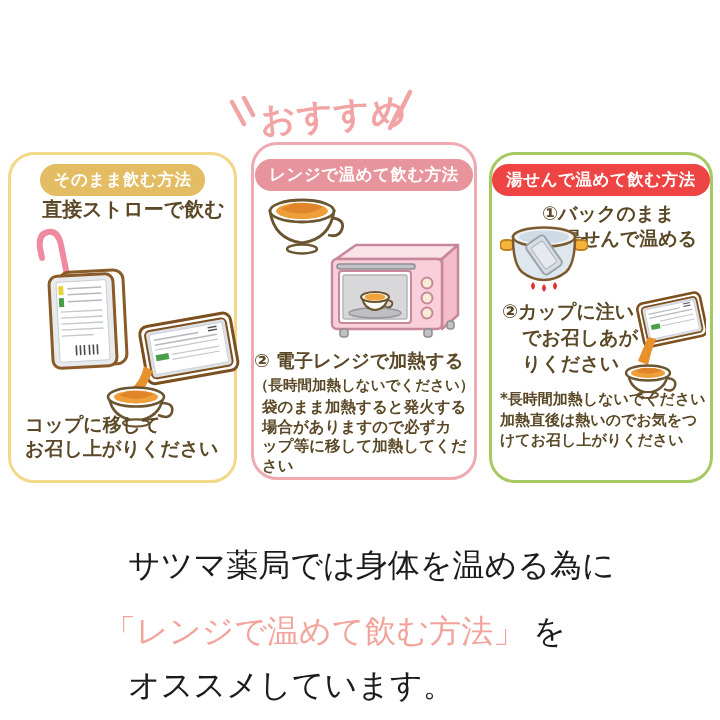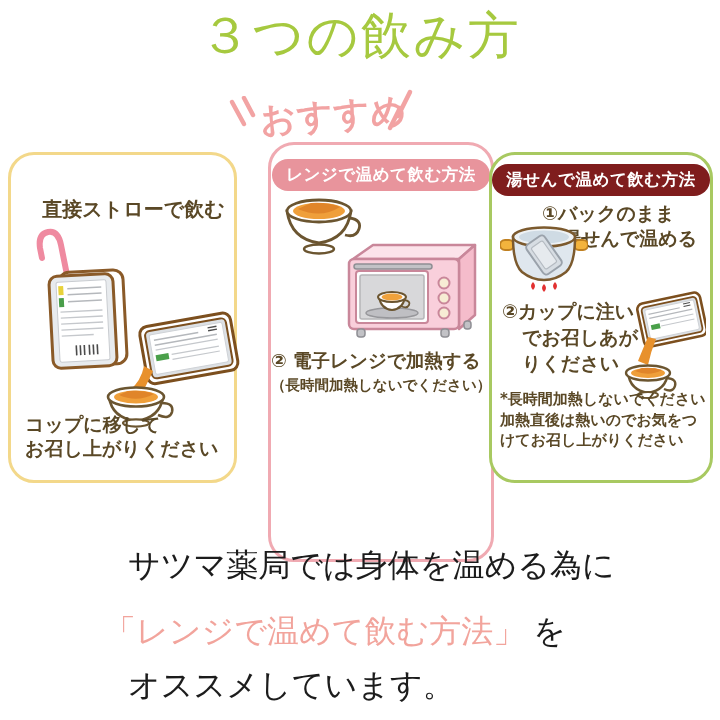--- a/index.html
+++ b/index.html
@@ -23,31 +23,31 @@
     font-size:35px;font-weight:bold;color:#f2a3a3;letter-spacing:1px;
     transform:rotate(-4deg);white-space:nowrap;
   }
   .badge-lines{position:absolute;top:0;}
   .badge-lines.left{left:4px;top:10px;}
   .badge-lines.right{left:164px;top:2px;}
 
   
   .panel{position:absolute;background:#fff;border-radius:26px;box-sizing:border-box;}
   .panel1{left:8px;  top:152px;width:229px;height:331px;border:3px solid #f3d88a;}
-  .panel2{left:268px;top:142px;width:226px;height:420px;border:3px solid #f0aab2;}
+  .panel2{left:251px;top:142px;width:226px;height:338px;border:3px solid #f0aab2;}
   .panel3{left:489px;top:152px;width:224px;height:331px;border:3px solid #a8c961;}
 
   .pill{
     width:fit-content;margin:9px auto 0;padding:5px 14px;border-radius:18px;
     color:#fff;font-weight:bold;font-size:16.5px;white-space:nowrap;letter-spacing:0.5px;
   }
   .panel2 .pill{margin-top:14px;}
   .pill1{background:#e3bc63;}
   .pill2{background:#e8949c;}
-  .pill3{background:#7f1d1d;}
+  .pill3{background:#ef4444;}
 
   .btxt{color:#5a4826;font-weight:bold;}
 
   
   .p1-step{position:absolute;left:11px;top:41px;width:100%;text-align:center;font-size:20px;}
   .p1-pouch{position:absolute;left:12px;top:66px;}
   .p1-pour{position:absolute;left:90px;top:154px;}
   .p1-caption{position:absolute;left:14px;top:258px;font-size:19px;line-height:1.26;white-space:pre-line;}
 
   
@@ -74,35 +74,35 @@
   .f3{position:absolute;left:128px;top:124px;font-size:32px;}
   .f-line{white-space:nowrap;}
   .hl{color:#f2a49c;}
   .tail{margin-left:8px;color:#1c1c1c;}
 </style>
 </head>
 <body>
 
 <div class="canvas">
 
-  <h1 class="title">３つの飲み方</h1>
 
   <div class="badge">
     <svg class="badge-lines left" width="30" height="42" viewBox="0 0 30 42">
       <line x1="6" y1="6" x2="18" y2="28" stroke="#f2a3a3" stroke-width="4.5" stroke-linecap="round"></line>
       <line x1="18" y1="2" x2="27" y2="19" stroke="#f2a3a3" stroke-width="4.5" stroke-linecap="round"></line>
     </svg>
     <span class="badge-text">おすすめ</span>
     <svg class="badge-lines right" width="30" height="46" viewBox="0 0 30 46">
       <line x1="12" y1="28" x2="24" y2="4" stroke="#f2a3a3" stroke-width="4.5" stroke-linecap="round"></line>
       <line x1="4" y1="40" x2="14" y2="20" stroke="#f2a3a3" stroke-width="4.5" stroke-linecap="round"></line>
     </svg>
   </div>
 
   <section class="panel panel1">
+    <div class="pill pill1">そのまま飲む方法</div>
     <div class="p1-step btxt">直接ストローで飲む</div>
 
     <svg class="p1-pouch" width="112" height="152" viewBox="0 0 112 152">
       <path d="M46 64 L38 24 Q35 9 25 11 Q15 13 17 27 L19 37" fill="none" stroke="#ef8aa0" stroke-width="6" stroke-linecap="round"></path>
       <rect x="38" y="50" width="64" height="94" rx="10" fill="#fff" stroke="#8a5a28" stroke-width="3" transform="rotate(-3 70 97)"></rect>
       <rect x="28" y="54" width="64" height="92" rx="8" fill="#e8ebee" stroke="#8a5a28" stroke-width="3" transform="rotate(-3 60 100)"></rect>
       <g transform="rotate(-3 60 100)">
         <rect x="35" y="60" width="50" height="80" rx="2" fill="#ffffff" stroke="#c9ccd0" stroke-width="1"></rect>
         <rect x="37" y="64" width="5" height="9" fill="#e8d23a"></rect>
         <rect x="37" y="76" width="5" height="9" fill="#4a9e4a"></rect>
@@ -181,20 +181,21 @@
       <circle cx="101" cy="44" r="5.5" fill="#f7ecd4" stroke="#c9879a" stroke-width="2"></circle>
       <circle cx="101" cy="59" r="5.5" fill="#f7ecd4" stroke="#c9879a" stroke-width="2"></circle>
       <circle cx="101" cy="74" r="5.5" fill="#f7ecd4" stroke="#c9879a" stroke-width="2"></circle>
       <rect x="14" y="90" width="8" height="8" rx="3" fill="#c2c2c6" stroke="#8f8f94" stroke-width="1.5"></rect>
       <rect x="98" y="90" width="8" height="8" rx="3" fill="#c2c2c6" stroke="#8f8f94" stroke-width="1.5"></rect>
       <rect x="121" y="82" width="7" height="8" rx="3" fill="#c2c2c6" stroke="#8f8f94" stroke-width="1.5"></rect>
     </svg>
 
     <div class="p2-step2 btxt">② 電子レンジで加熱する</div>
     <div class="p2-caution btxt">（長時間加熱しないでください）</div>
+    <div class="p2-warning btxt">袋のまま加熱すると発火する場合がありますので必ずカップ等に移して加熱してください</div>
   </section>
 
   <section class="panel panel3">
     <div class="pill pill3">湯せんで温めて飲む方法</div>
 
     <div class="p3-step1 btxt">①バックのまま
 湯せんで温める</div>
 
     <svg class="p3-pot" width="88" height="78" viewBox="0 0 88 78">
       <rect x="0" y="21" width="14" height="10" rx="5" fill="#f3b33d" stroke="#c08020" stroke-width="2"></rect>

